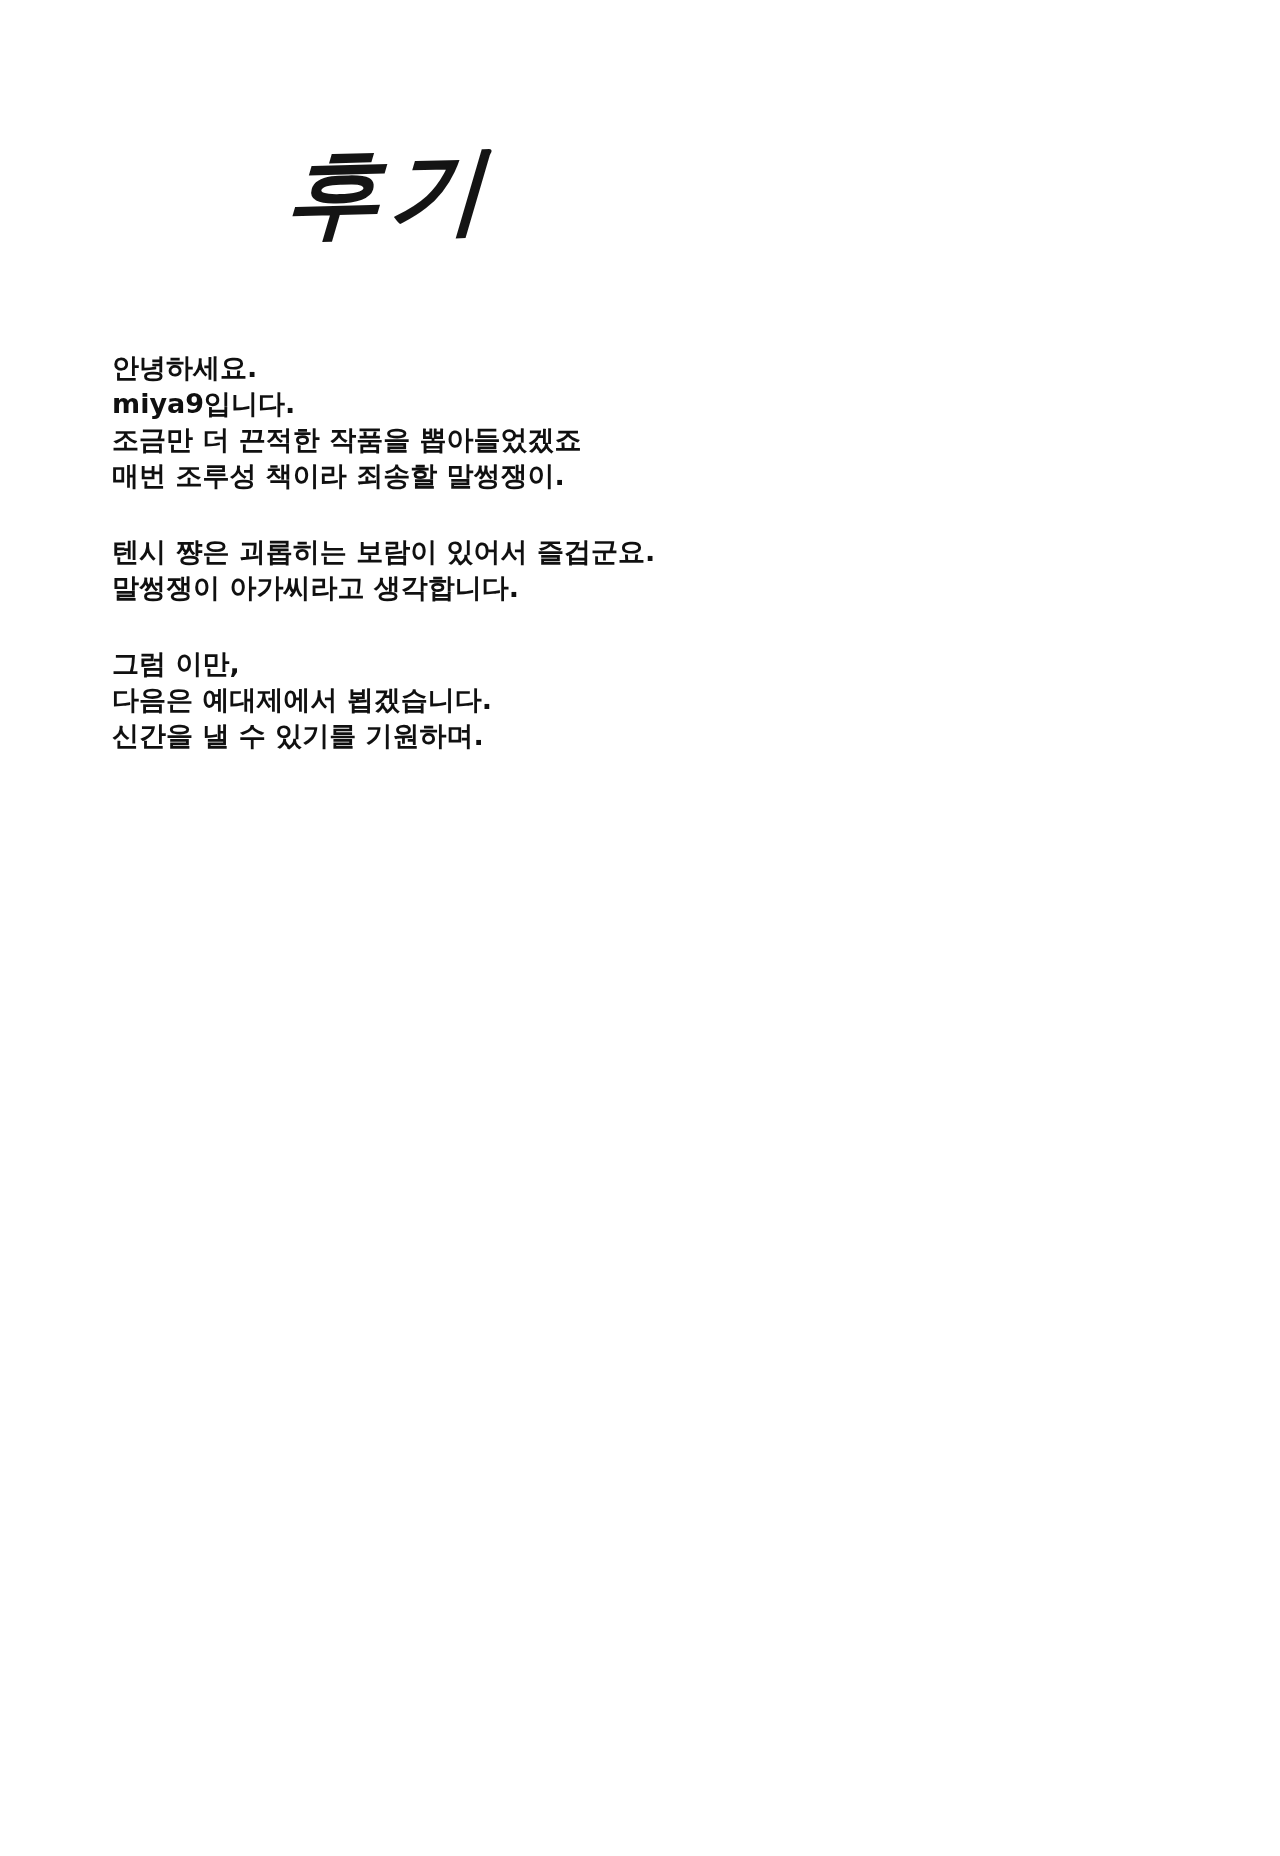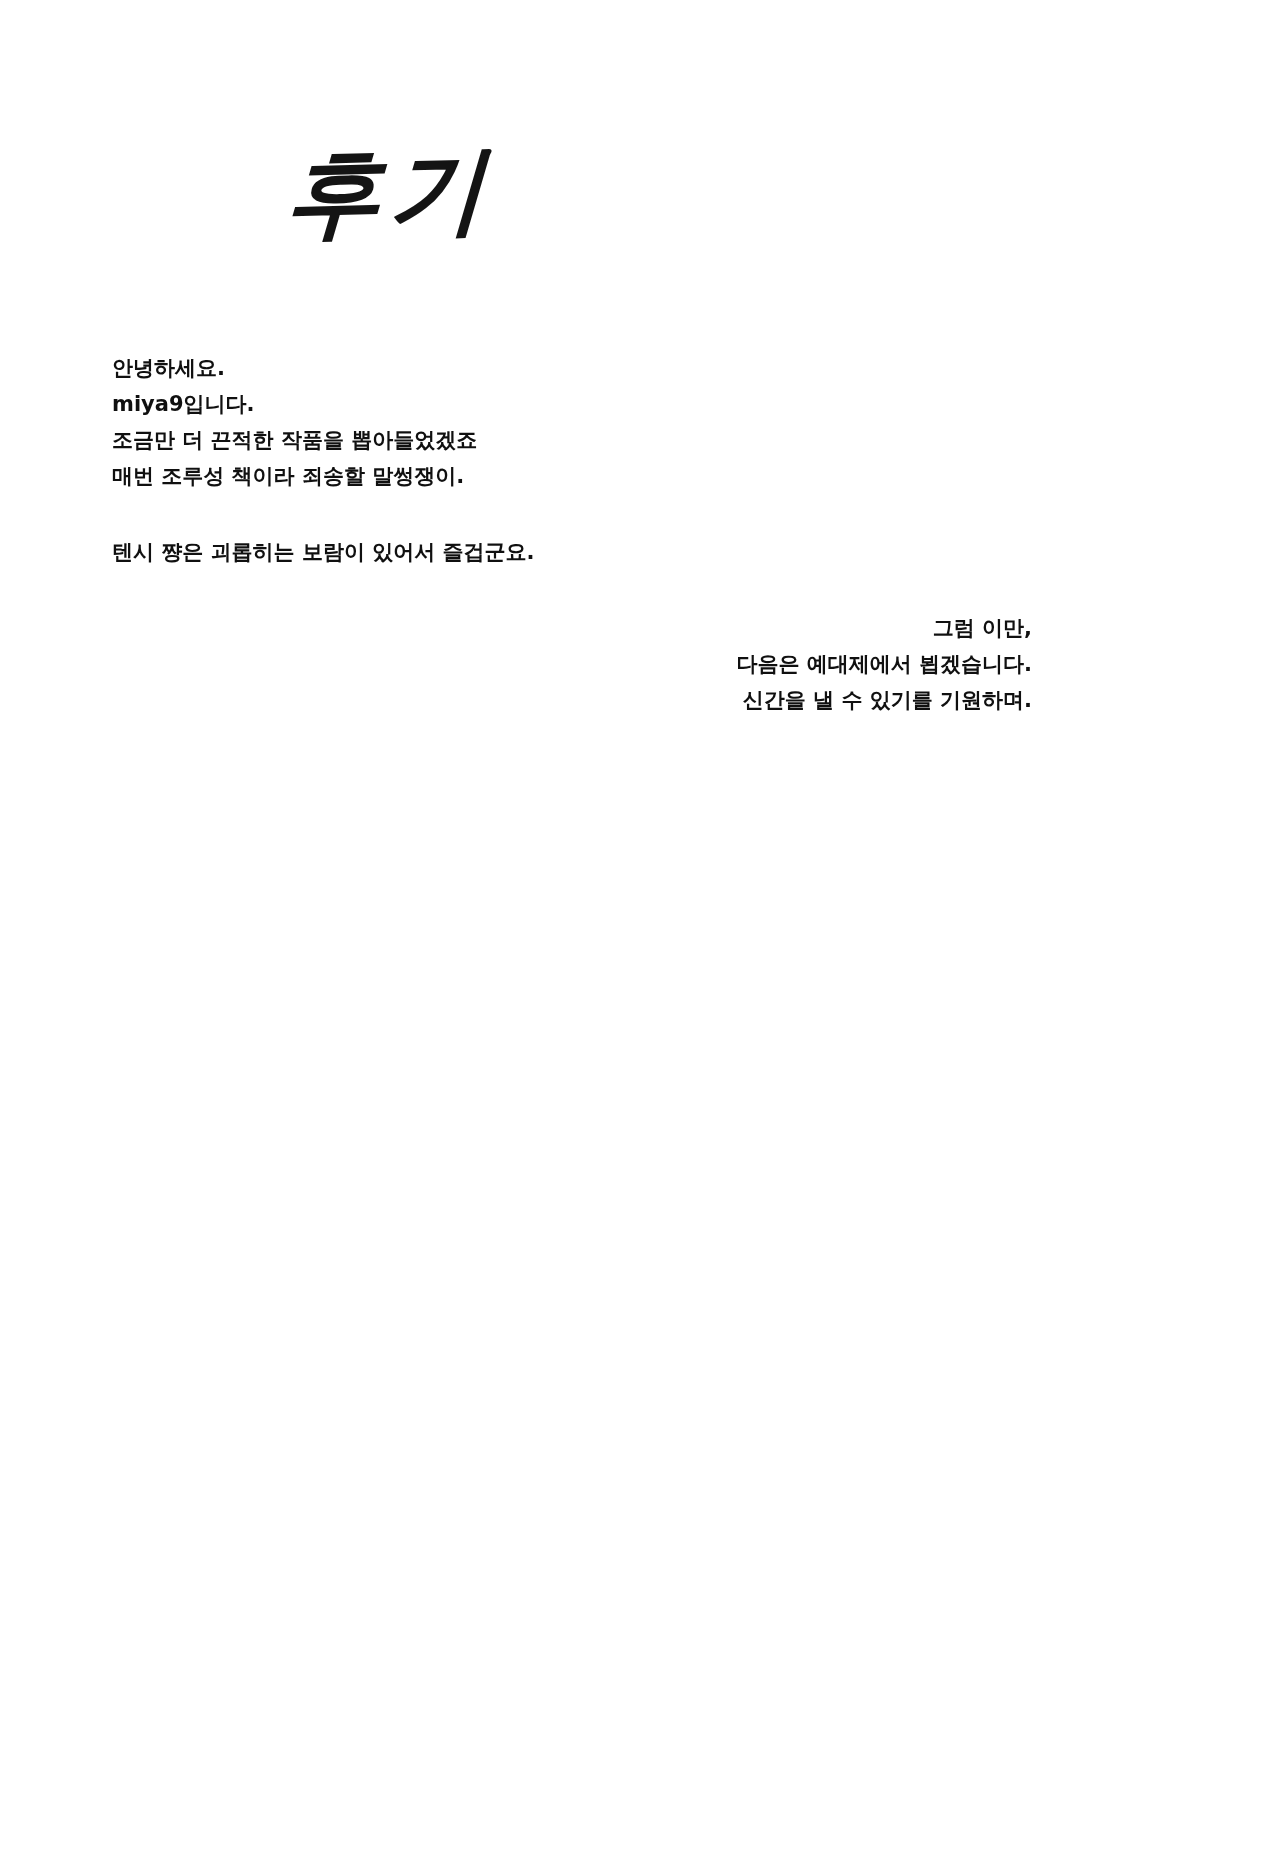--- a/index.html
+++ b/index.html
@@ -34,24 +34,23 @@
     position: absolute;
     left: 112px;
     top: 350px;
     width: 920px;
   }
   .para {
     margin: 0 0 40px 0;
   }
   .para:last-child {
     margin-bottom: 4px;
-    text-align: right;
   }
   .line {
-    font-size: 21px;
+    font-size: 27px;
     line-height: 36px;
     font-weight: 600;
     color: #101010;
     white-space: pre-wrap;
   }
 </style>
 </head>
 <body>
 
 <div class="page">
@@ -62,20 +61,21 @@
 
     <div class="para">
       <div class="line">안녕하세요.</div>
       <div class="line">miya9입니다.</div>
       <div class="line">조금만 더 끈적한 작품을 뽑아들었겠죠</div>
       <div class="line">매번 조루성 책이라 죄송할 말썽쟁이.</div>
     </div>
 
     <div class="para">
       <div class="line">텐시 쨩은 괴롭히는 보람이 있어서 즐겁군요.</div>
+      <div class="line">말썽쟁이 아가씨라고 생각합니다.</div>
     </div>
 
     <div class="para">
       <div class="line">그럼 이만,</div>
       <div class="line">다음은 예대제에서 뵙겠습니다.</div>
       <div class="line">신간을 낼 수 있기를 기원하며.</div>
     </div>
 
   </div>
 </div>

